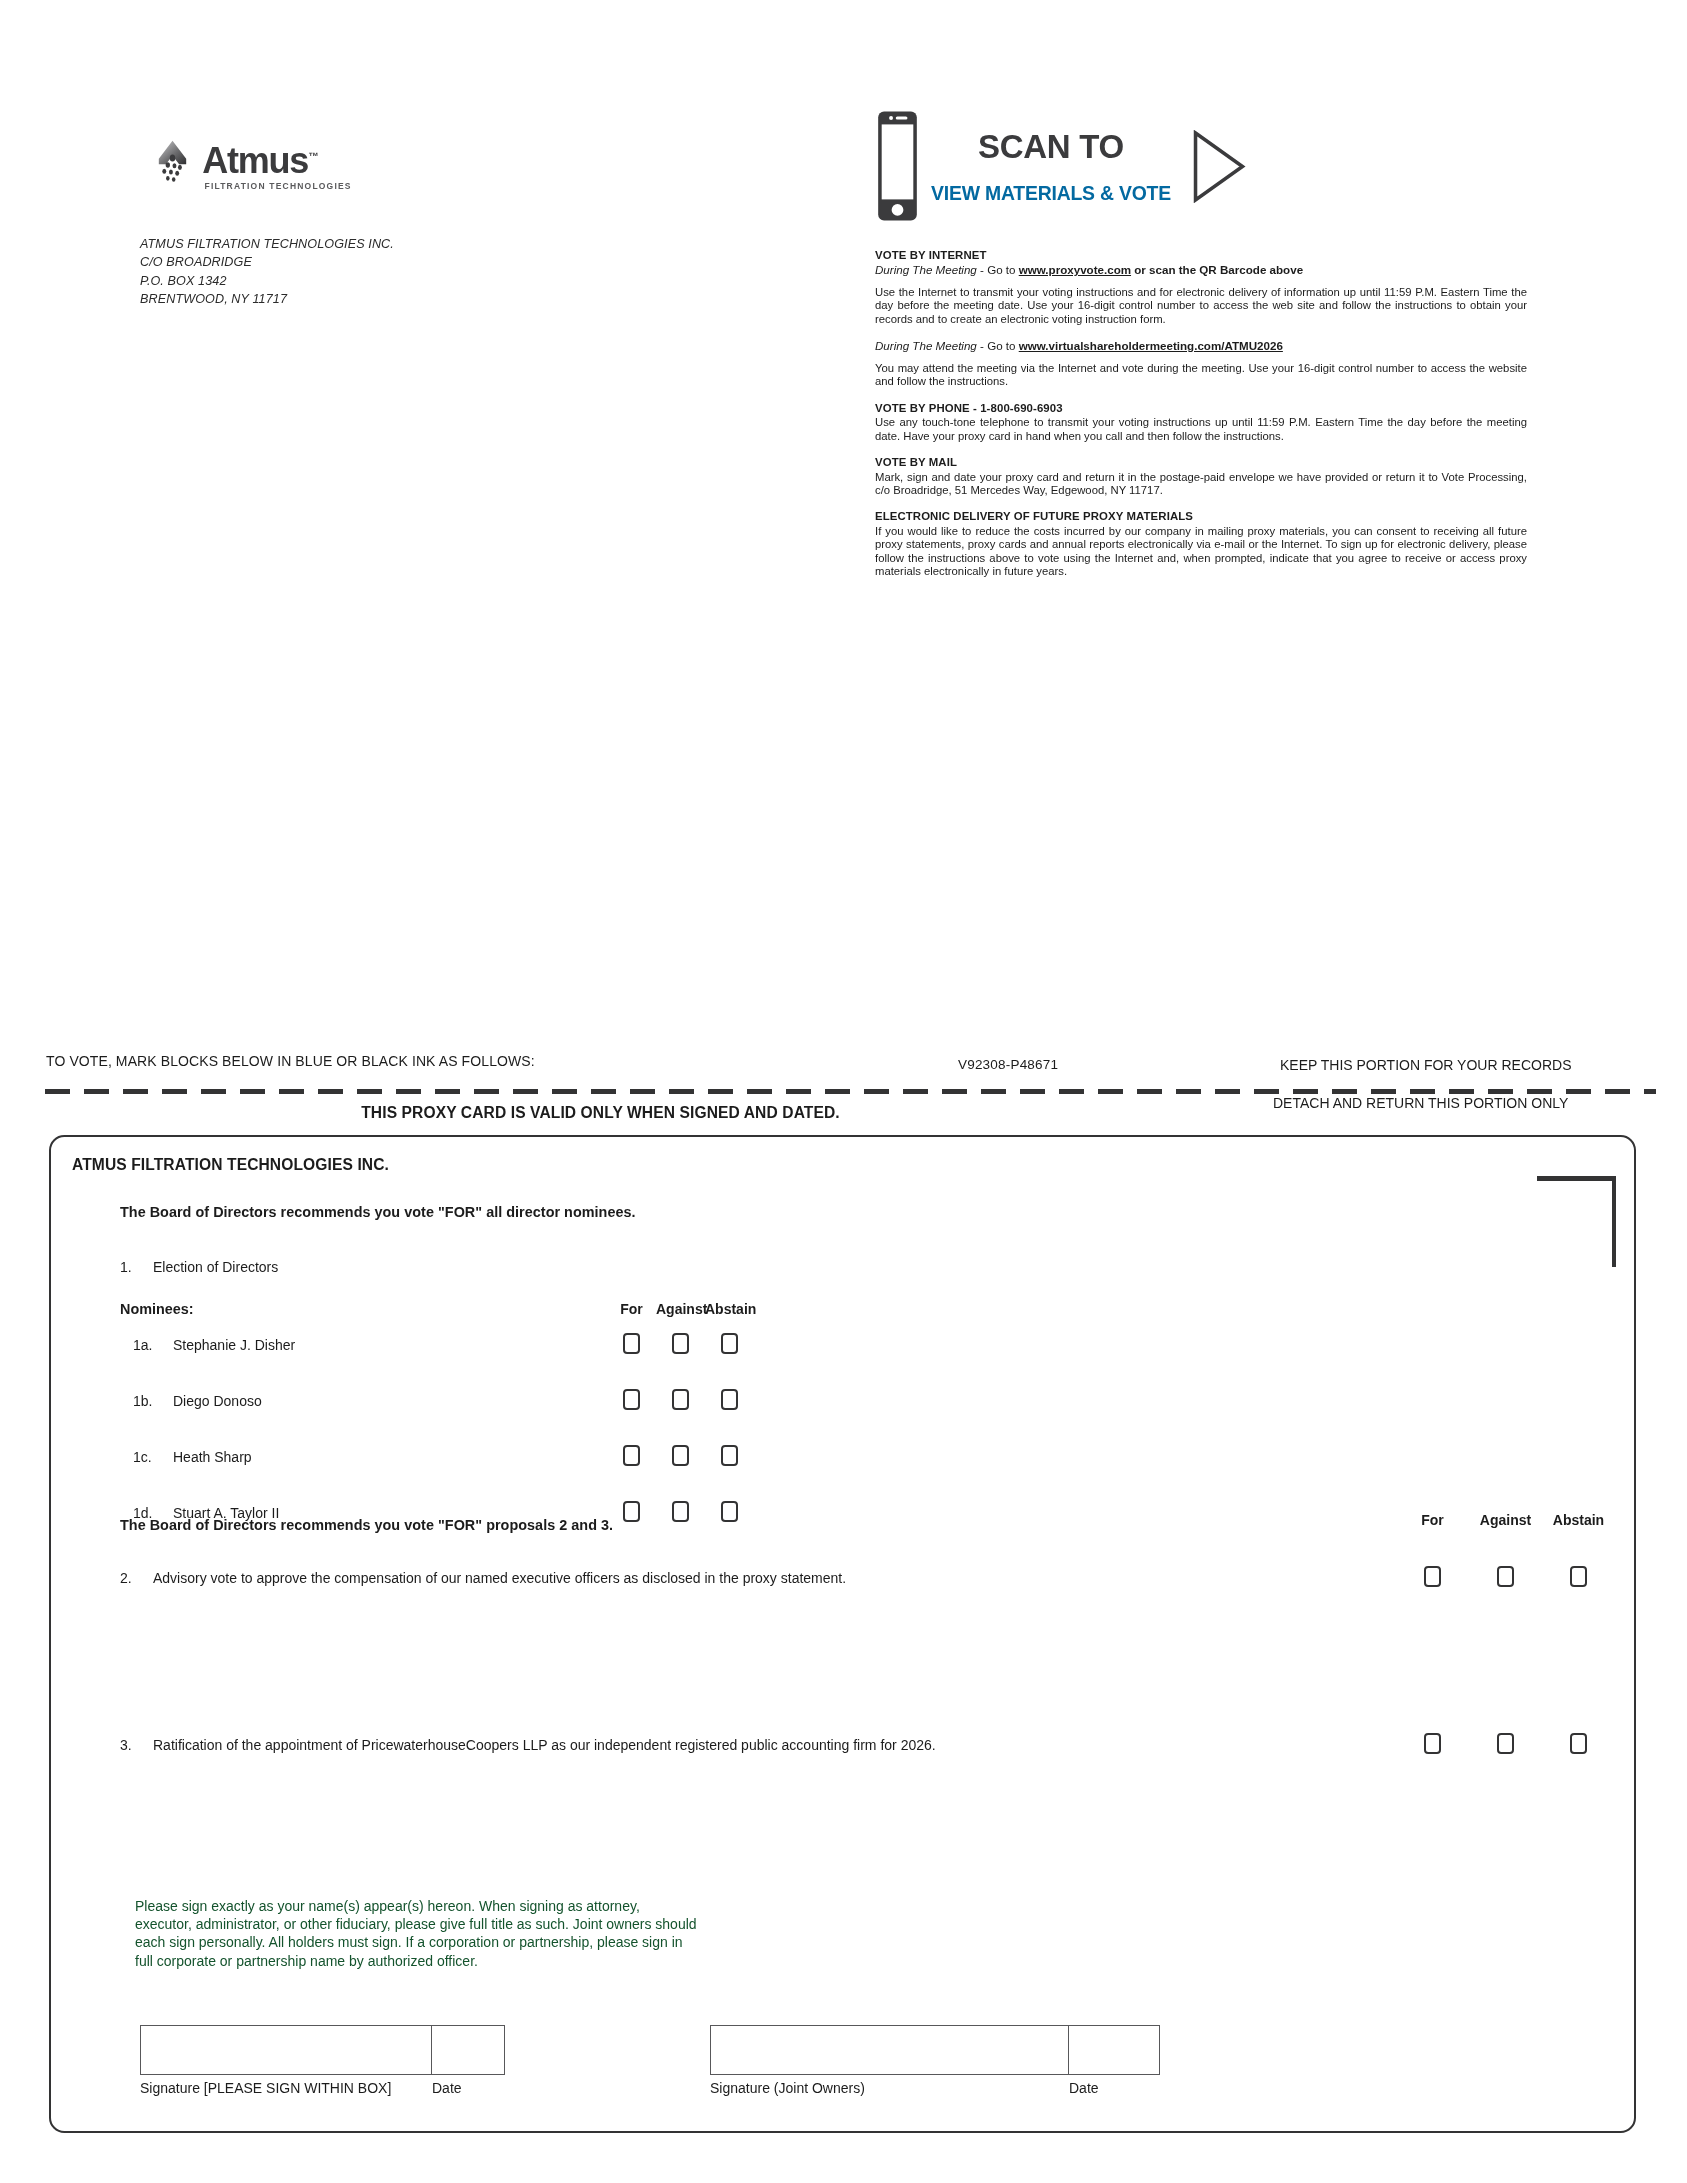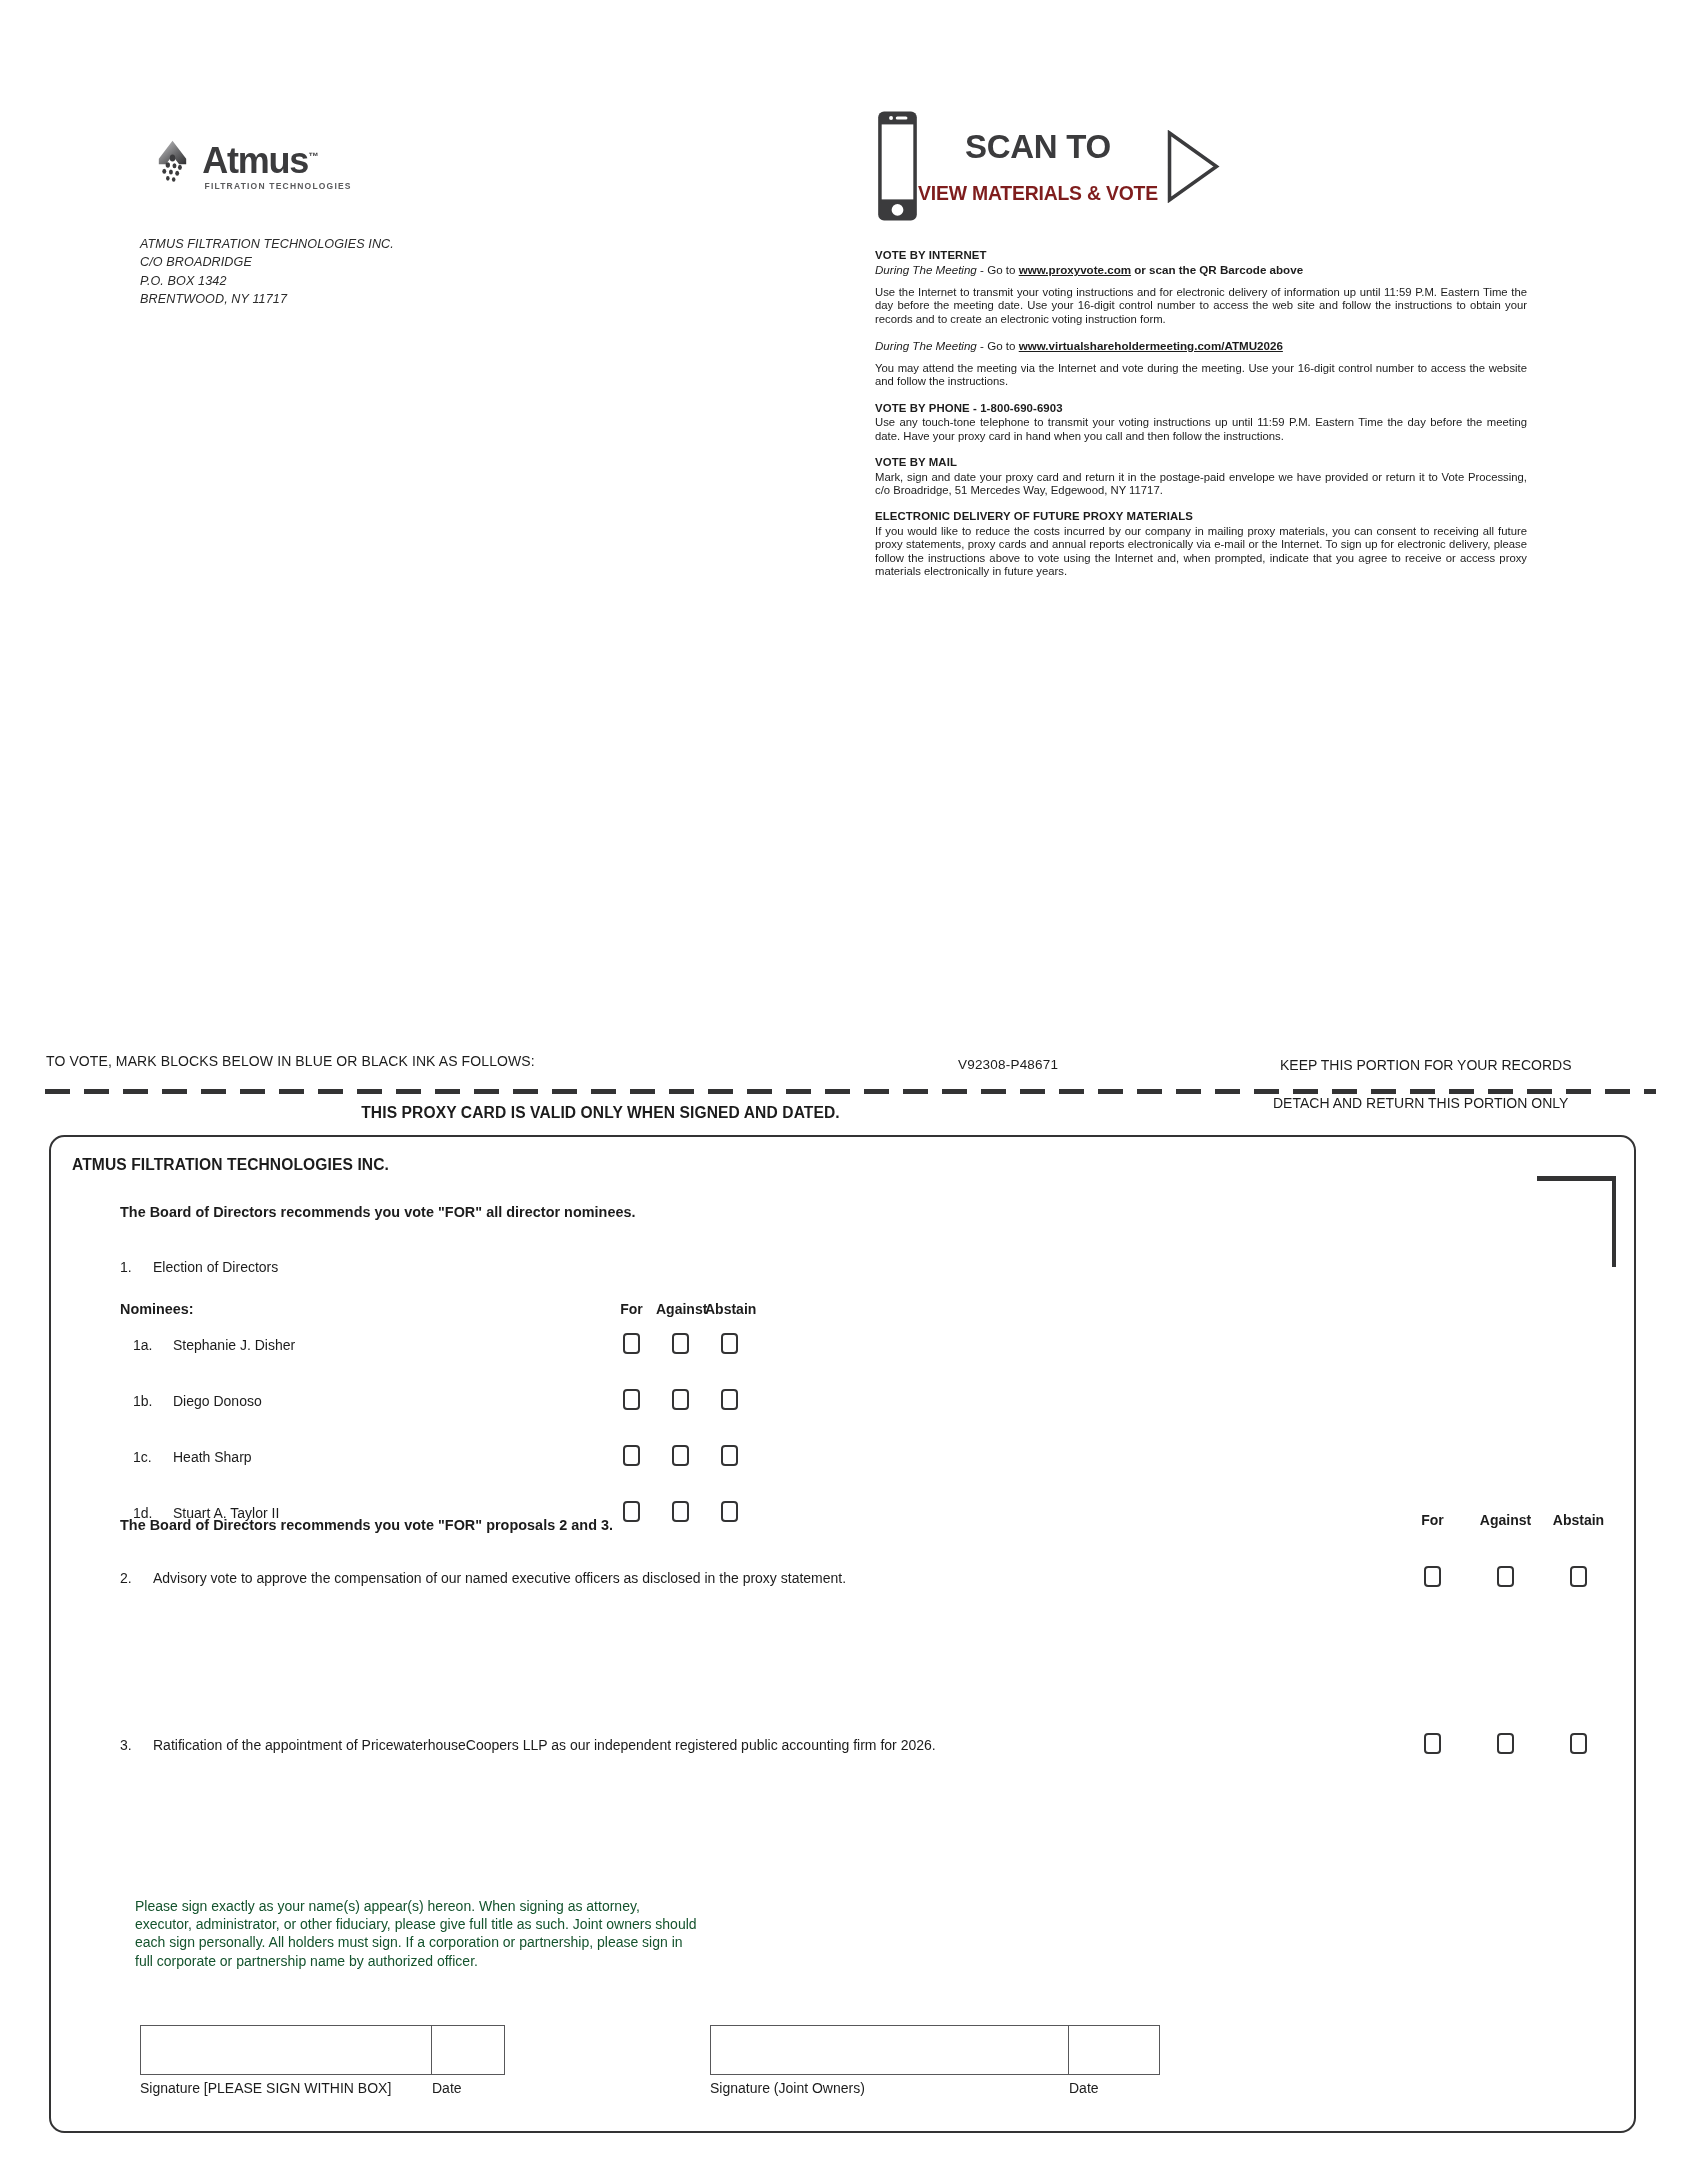--- a/index.html
+++ b/index.html
@@ -79,39 +79,39 @@
     letter-spacing: 0.1px;
   }
 
   
   #scan-header {
     position: absolute;
     left: 877px;
     top: 110px;
     display: flex;
     align-items: center;
-    gap: 0;
+    gap: 13px;
   }
   #phone-icon { flex: none; }
   #scan-words {
     text-align: center;
     line-height: 1;
   }
   #scan-line1 {
     font-size: 33px;
     font-weight: bold;
     letter-spacing: -0.3px;
     color: #3b3b3d;
   }
   #scan-line2 {
     font-size: 19.4px;
     font-weight: bold;
     letter-spacing: -0.2px;
     margin-top: 21px;
-    color: #7f1d1d;
+    color: #0369a1;
   }
   #scan-arrow { flex: none; margin-left: 8.2px; }
 
   
   #instructions {
     position: absolute;
     left: 875px;
     top: 249px;
     width: 652px;
     font-size: 11.3px;

